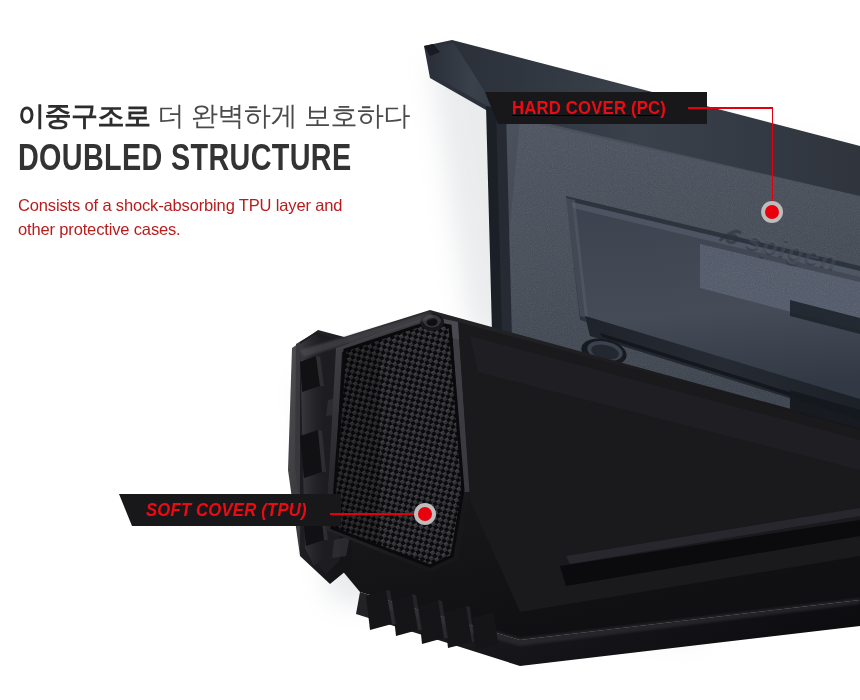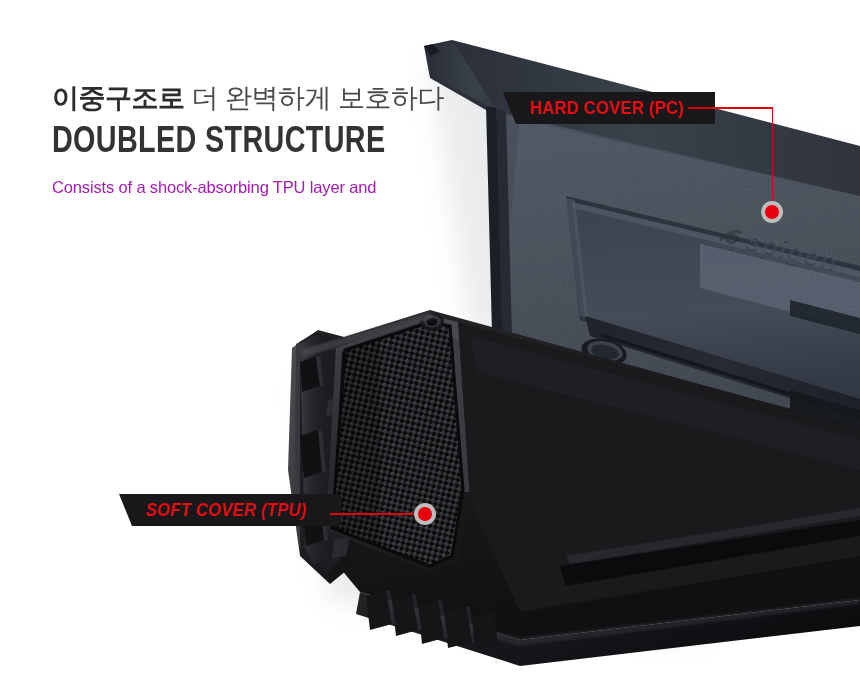--- a/index.html
+++ b/index.html
@@ -6,36 +6,36 @@
   html,body { background:#ffffff; }
   body {
     width:860px; height:700px;
     font-family:"Liberation Sans", sans-serif;
     overflow:hidden;
     position:relative;
   }
   #stage { position:absolute; inset:0; width:860px; height:700px; background:#fff; overflow:hidden; }
 
   
-  .copy { position:absolute; left:18px; top:80px; width:470px;margin-left:34px; }
+  .copy { position:absolute; left:18px; top:98px; width:470px; }
   .headline-kr {
     font-size:27px; line-height:36px; color:#3a3a3a;
     letter-spacing:-0.5px; white-space:nowrap;
   }
   .headline-kr .kr-strong { font-weight:700; color:#2d2d2d; }
   .headline-kr .kr-light { font-weight:400; color:#4a4a4a; }
   .headline-en {
     font-size:36px; line-height:44px; font-weight:700;
     color:#333333; letter-spacing:0.4px;
     transform:scaleX(0.80); transform-origin:left center;
     white-space:nowrap; margin-top:2px;
   }
   .body-copy {
     margin-top:14px; font-size:16.5px; line-height:23.5px;
-    color:#a21caf; font-weight:400; letter-spacing:-0.15px;
+    color:#b91c1c; font-weight:400; letter-spacing:-0.15px;
   }
   .body-copy span { display:block; white-space:nowrap; }
 
   
   .art { position:absolute; inset:0; pointer-events:none; }
   .art svg { position:absolute; left:0; top:0; }
 
   
   .callout { position:absolute; }
   .badge {
@@ -46,21 +46,21 @@
     color:#ed0a12; font-weight:700; font-size:19px;
     letter-spacing:0.2px; white-space:nowrap;
     transform:scaleX(0.88); transform-origin:left center;
   }
   .badge::before {
     content:""; position:absolute; left:-13px; top:0;
     width:0; height:0; border-style:solid;
     border-width:0 13px 32px 0; border-color:transparent #18181a transparent transparent;
   }
 
-  #badge-hard { left:516px; top:92px; padding-left:14px; padding-right:10px; }
+  #badge-hard { left:498px; top:92px; padding-left:14px; padding-right:20px;text-decoration:underline; }
   #badge-soft { left:132px; top:494px; padding-left:14px; padding-right:12px;font-style:italic; }
 
   .leader { position:absolute; background:#e1000c; }
   .leader-h { height:1.6px; }
   .leader-v { width:1.6px; }
 
   .dot { position:absolute; width:22px; height:22px; border-radius:50%;
          background:#bdbdbd; display:flex; align-items:center; justify-content:center; }
   .dot i { display:block; width:14px; height:14px; border-radius:50%; background:#e8000d; }
 </style>
@@ -294,20 +294,21 @@
     </svg>
   </div>
 
   <div class="copy">
     <div class="headline-kr">
       <span class="kr-strong">이중구조로</span><span class="kr-light"> 더 완벽하게 보호하다</span>
     </div>
     <div class="headline-en">DOUBLED STRUCTURE</div>
     <div class="body-copy">
       <span>Consists of a shock-absorbing TPU layer and</span>
+      <span>other protective cases.</span>
     </div>
   </div>
 
   <div class="callout">
     <div class="badge" id="badge-hard">
       <span class="badge-label">HARD COVER (PC)</span>
     </div>
     <div class="leader leader-h" style="left:688px; top:107px; width:85px;"></div>
     <div class="leader leader-v" style="left:771.5px; top:107px; height:100px;"></div>
     <div class="dot" style="left:761px; top:201px;">

